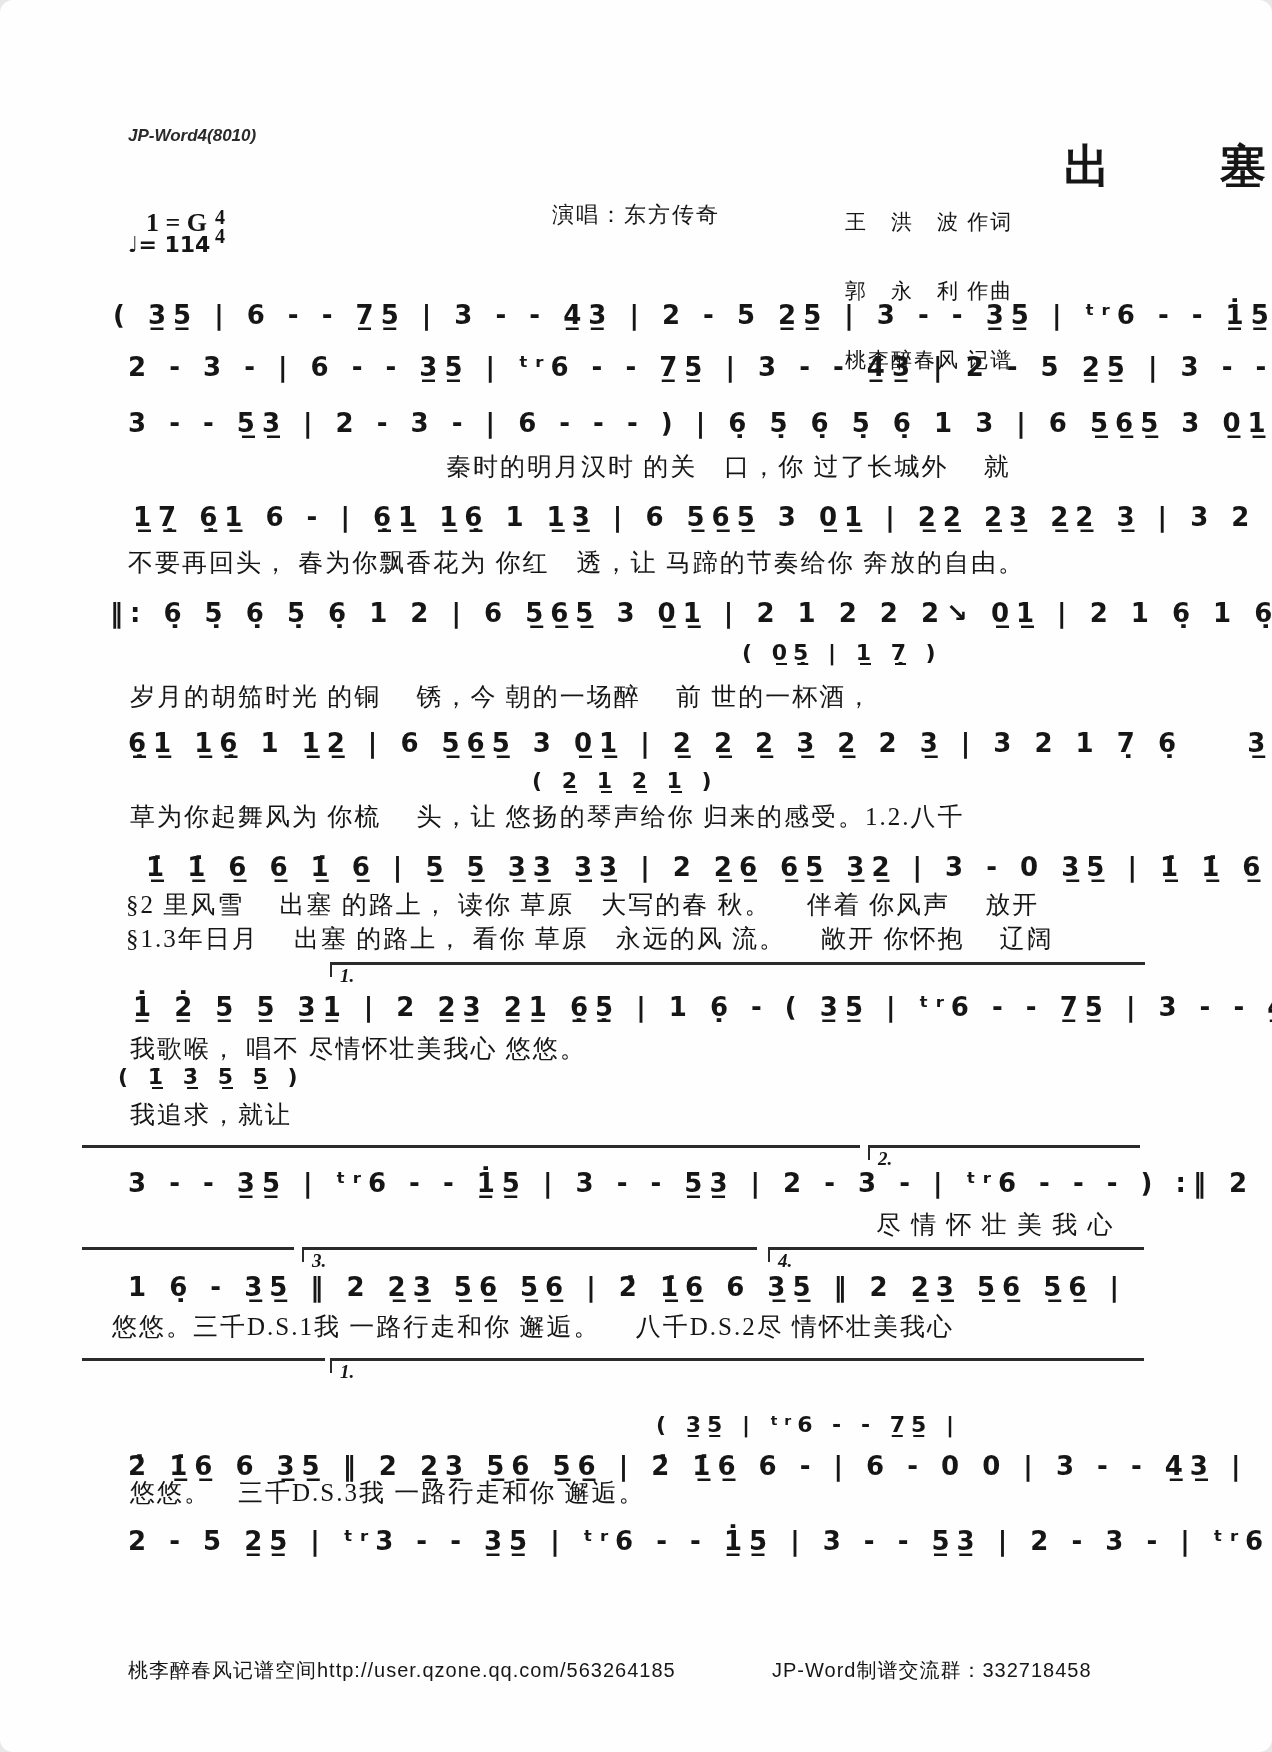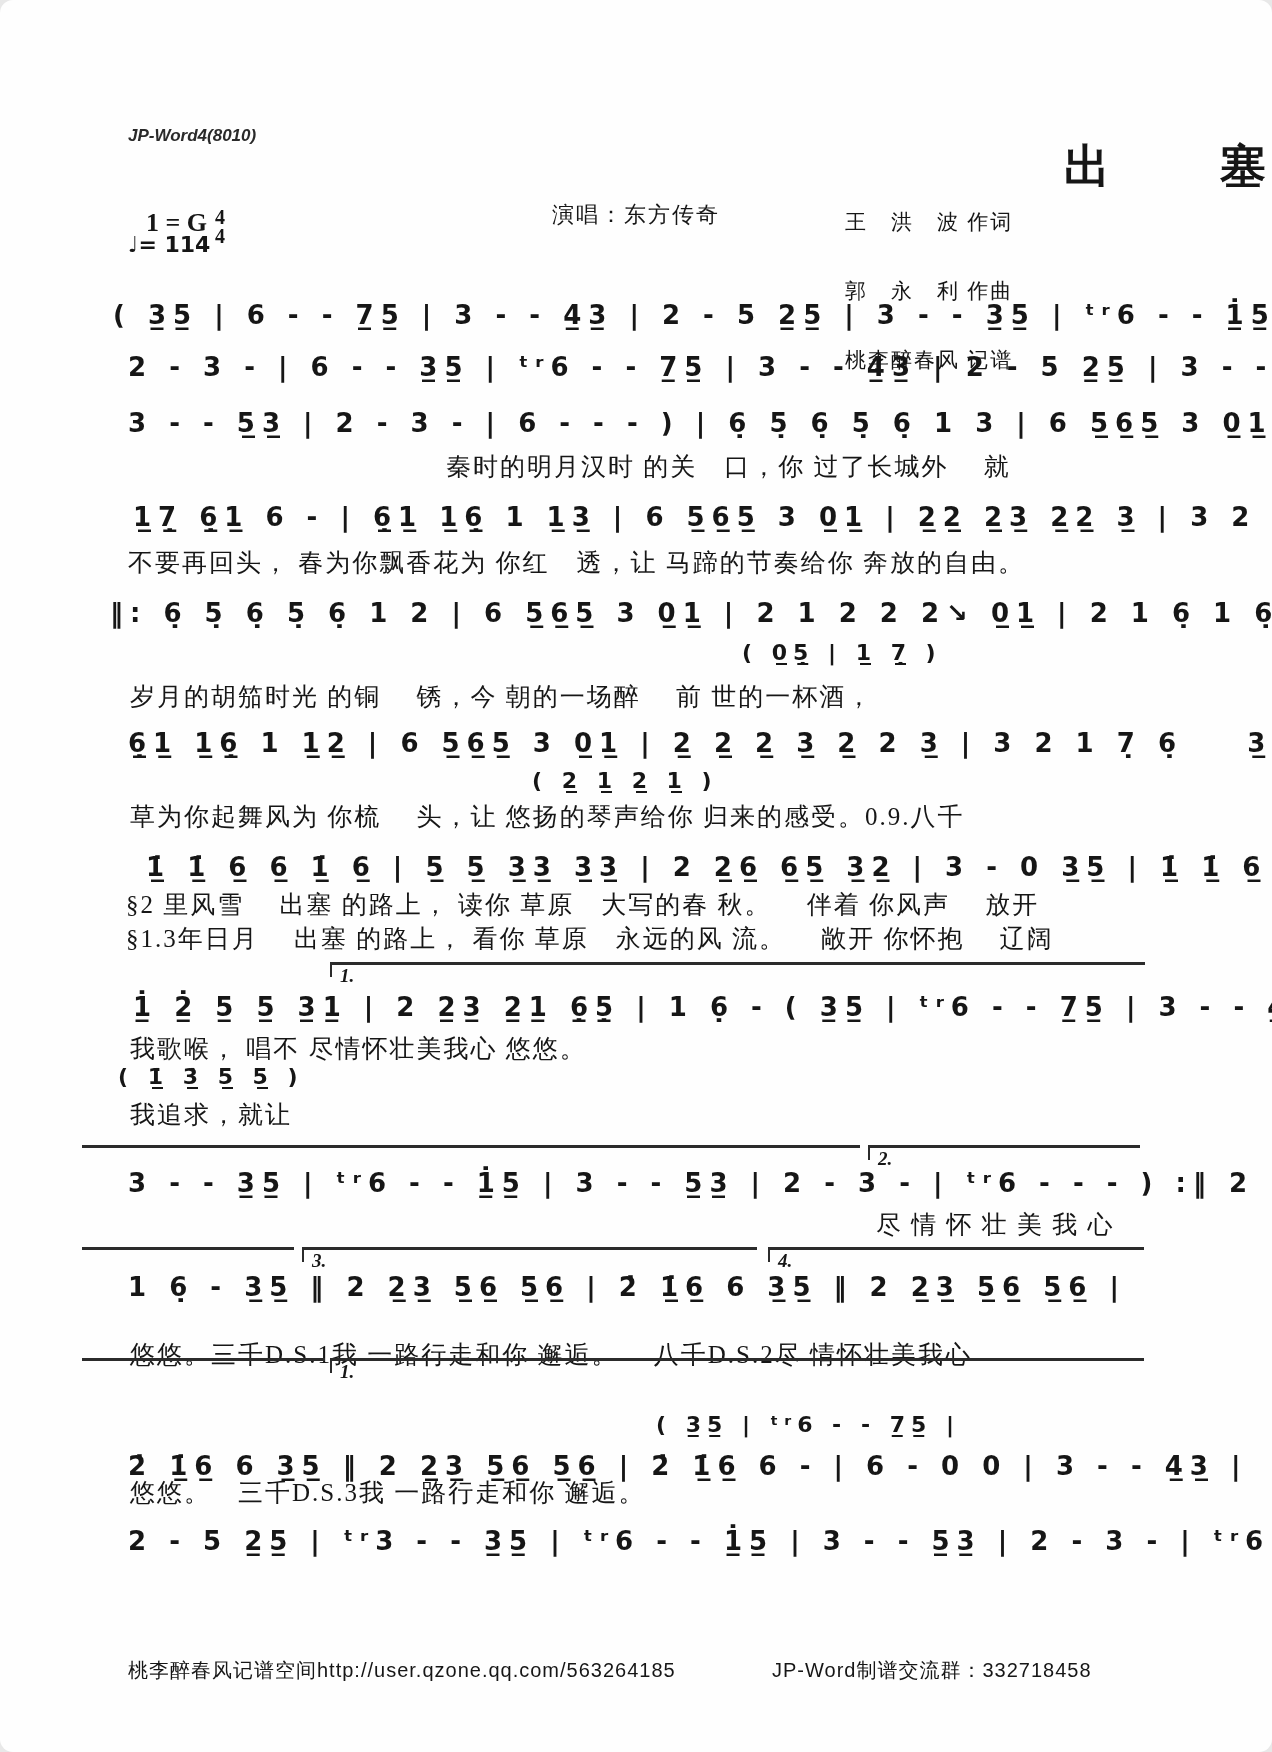--- a/index.html
+++ b/index.html
@@ -53,21 +53,21 @@
       <div class="abs notes" style="left: 128px; top: 352px;">2 - 3 - | 6 - - 3̲5̲ | ᵗʳ6 - - 7̲5̲ | 3 - - 4̲3̲ | 2 - 5 2̲5̲ | 3 - - 3̲5̲ | ᵗʳ6 - - 1̲̇5̲ |</div>
       <div class="abs notes" style="left: 128px; top: 408px;">3 - - 5̲3̲ | 2 - 3 - | 6 - - - ) | 6̣ 5̣ 6̣ 5̣ 6̣ 1 3 | 6 5̲6̲5̲ 3 0̲1̲ | 2 2 2 2 2↘ 0̲5̣̲ |</div>
       <div class="abs lyrics" style="left: 446px; top: 450px;">秦时的明月汉时 的关　口，你 过了长城外　 就</div>
       <div class="abs notes" style="left: 133px; top: 502px;">1̲7̣̲ 6̣̲1̲ 6 - | 6̣̲1̲ 1̲6̣̲ 1 1̲3̲ | 6 5̲6̲5̲ 3 0̲1̲ | 2̲2̲ 2̲3̲ 2̲2̲ 3̲ | 3 2 1 7̣ 6̣ - |</div>
       <div class="abs lyrics" style="left: 128px; top: 546px;">不要再回头， 春为你飘香花为 你红　透，让 马蹄的节奏给你 奔放的自由。</div>
       <div class="abs notes" style="left: 110px; top: 598px;">‖: 6̣ 5̣ 6̣ 5̣ 6̣ 1 2 | 6 5̲6̲5̲ 3 0̲1̲ | 2 1 2 2 2↘ 0̲1̲ | 2 1 6̣ 1 6̣ - |</div>
       <div class="abs sub" style="left: 742px; top: 640px;">( 0̲5̣̲ | 1̲ 7̣̲ )</div>
       <div class="abs lyrics" style="left: 130px; top: 680px;">岁月的胡笳时光 的铜　 锈，今 朝的一场醉　 前 世的一杯酒，</div>
       <div class="abs notes" style="left: 128px; top: 728px;">6̣̲1̲ 1̲6̣̲ 1 1̲2̲ | 6 5̲6̲5̲ 3 0̲1̲ | 2̲ 2̲ 2̲ 3̲ 2̲ 2 3̲ | 3 2 1 7̣ 6̣    3̲5̲ |</div>
       <div class="abs sub" style="left: 500px; top: 768px; margin-left: 32px;">( 2̲ 1̲ 2̲ 1̲ )</div>
-      <div class="abs lyrics" style="left: 130px; top: 800px;">草为你起舞风为 你梳　 头，让 悠扬的琴声给你 归来的感受。0.9.八千</div>
+      <div class="abs lyrics" style="left: 130px; top: 800px;">草为你起舞风为 你梳　 头，让 悠扬的琴声给你 归来的感受。1.2.八千</div>
       <div class="abs notes" style="left: 146px; top: 852px;">1̲̇ 1̲̇ 6̲ 6̲ 1̲̇ 6̲ | 5̲ 5̲ 3̲3̲ 3̲3̲ | 2 2̲6̲ 6̲5̲ 3̲2̲ | 3 - 0 3̲5̲ | 1̲̇ 1̲̇ 6̲ 6̲ 1̲̇ 6̲ |</div>
       <div class="abs lyrics" style="left: 126px; top: 888px;">§2 里风雪　 出塞 的路上， 读你 草原　大写的春 秋。　 伴着 你风声　 放开</div>
       <div class="abs lyrics" style="left: 126px; top: 922px;">§1.3年日月　 出塞 的路上， 看你 草原　永远的风 流。　 敞开 你怀抱　 辽阔</div>
       <div class="volta-row" style="top: 962px;">
         <div class="volta-seg" style="left: 330px; width: 815px;">
           <span class="tick"></span>
           <span class="volta-label">1.</span>
         </div>
       </div>
       <div class="abs notes" style="left: 133px; top: 992px;">1̲̇ 2̲̇ 5̲ 5̲ 3̲1̲ | 2 2̲3̲ 2̲1̲ 6̣̲5̣̲ | 1 6̣ - ( 3̲5̲ | ᵗʳ6 - - 7̲5̲ | 3 - - 4̲3̲ | 2 - 5 2̲5̲ |</div>
@@ -88,21 +88,21 @@
         <div class="volta-seg" style="left: 302px; width: 455px;">
           <span class="tick"></span>
           <span class="volta-label">3.</span>
         </div>
         <div class="volta-seg" style="left: 768px; width: 376px;">
           <span class="tick"></span>
           <span class="volta-label">4.</span>
         </div>
       </div>
       <div class="abs notes" style="left: 128px; top: 1272px;">1 6̣ - 3̲5̲ ‖ 2 2̲3̲ 5̲6̲ 5̲6̲ | 2̇ 1̲̇6̲ 6 3̲5̲ ‖ 2 2̲3̲ 5̲6̲ 5̲6̲ |</div>
-      <div class="abs lyrics" style="left: 130px; top: 1310px; margin-top: 28px;">悠悠。三千D.S.1我 一路行走和你 邂逅。　 八千D.S.2尽 情怀壮美我心</div>
+      <div class="abs lyrics" style="left: 112px; top: 1310px;">悠悠。三千D.S.1我 一路行走和你 邂逅。　 八千D.S.2尽 情怀壮美我心</div>
       <div class="volta-row" style="top: 1358px;">
         <div class="volta-seg" style="left: 82px; width: 243px;"></div>
         <div class="volta-seg" style="left: 330px; width: 814px;">
           <span class="tick"></span>
           <span class="volta-label">1.</span>
         </div>
       </div>
       <div class="abs sub" style="left: 656px; top: 1392px; margin-top: 20px;">( 3̲5̲ | ᵗʳ6 - - 7̲5̲ |</div>
       <div class="abs notes" style="left: 128px; top: 1428px; margin-top: 23px;">2̇ 1̲̇6̲ 6 3̲5̲ ‖ 2 2̲3̲ 5̲6̲ 5̲6̲ | 2̇ 1̲̇6̲ 6 - | 6 - 0 0 | 3 - - 4̲3̲ |</div>
       <div class="abs lyrics" style="left: 130px; top: 1476px;">悠悠。　三千D.S.3我 一路行走和你 邂逅。</div>

